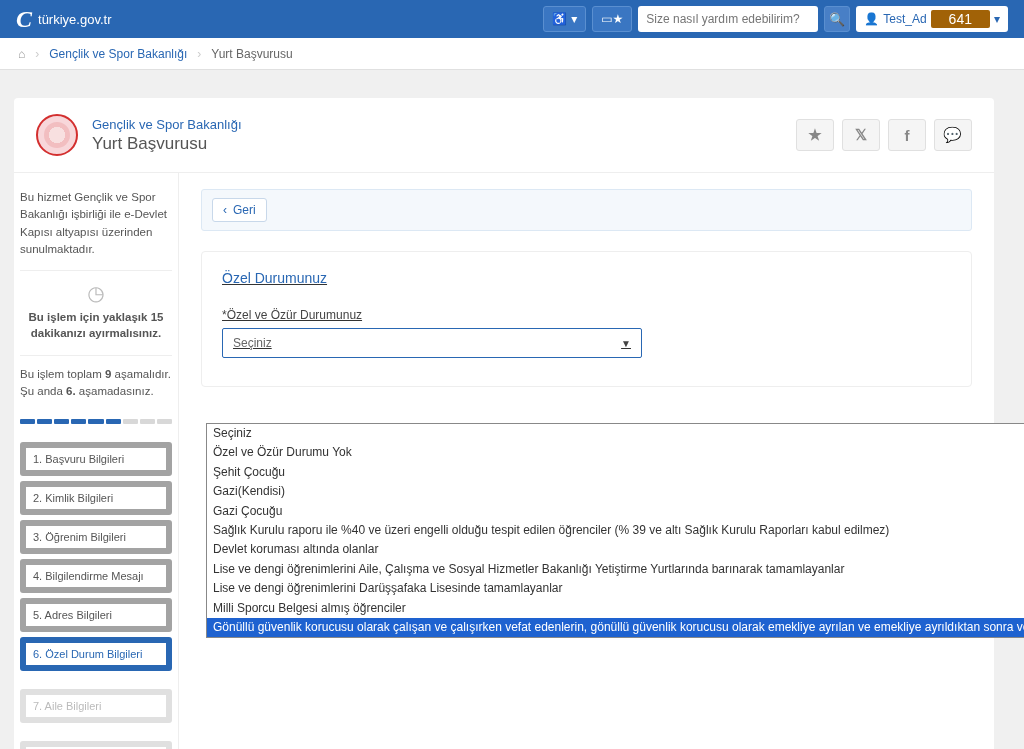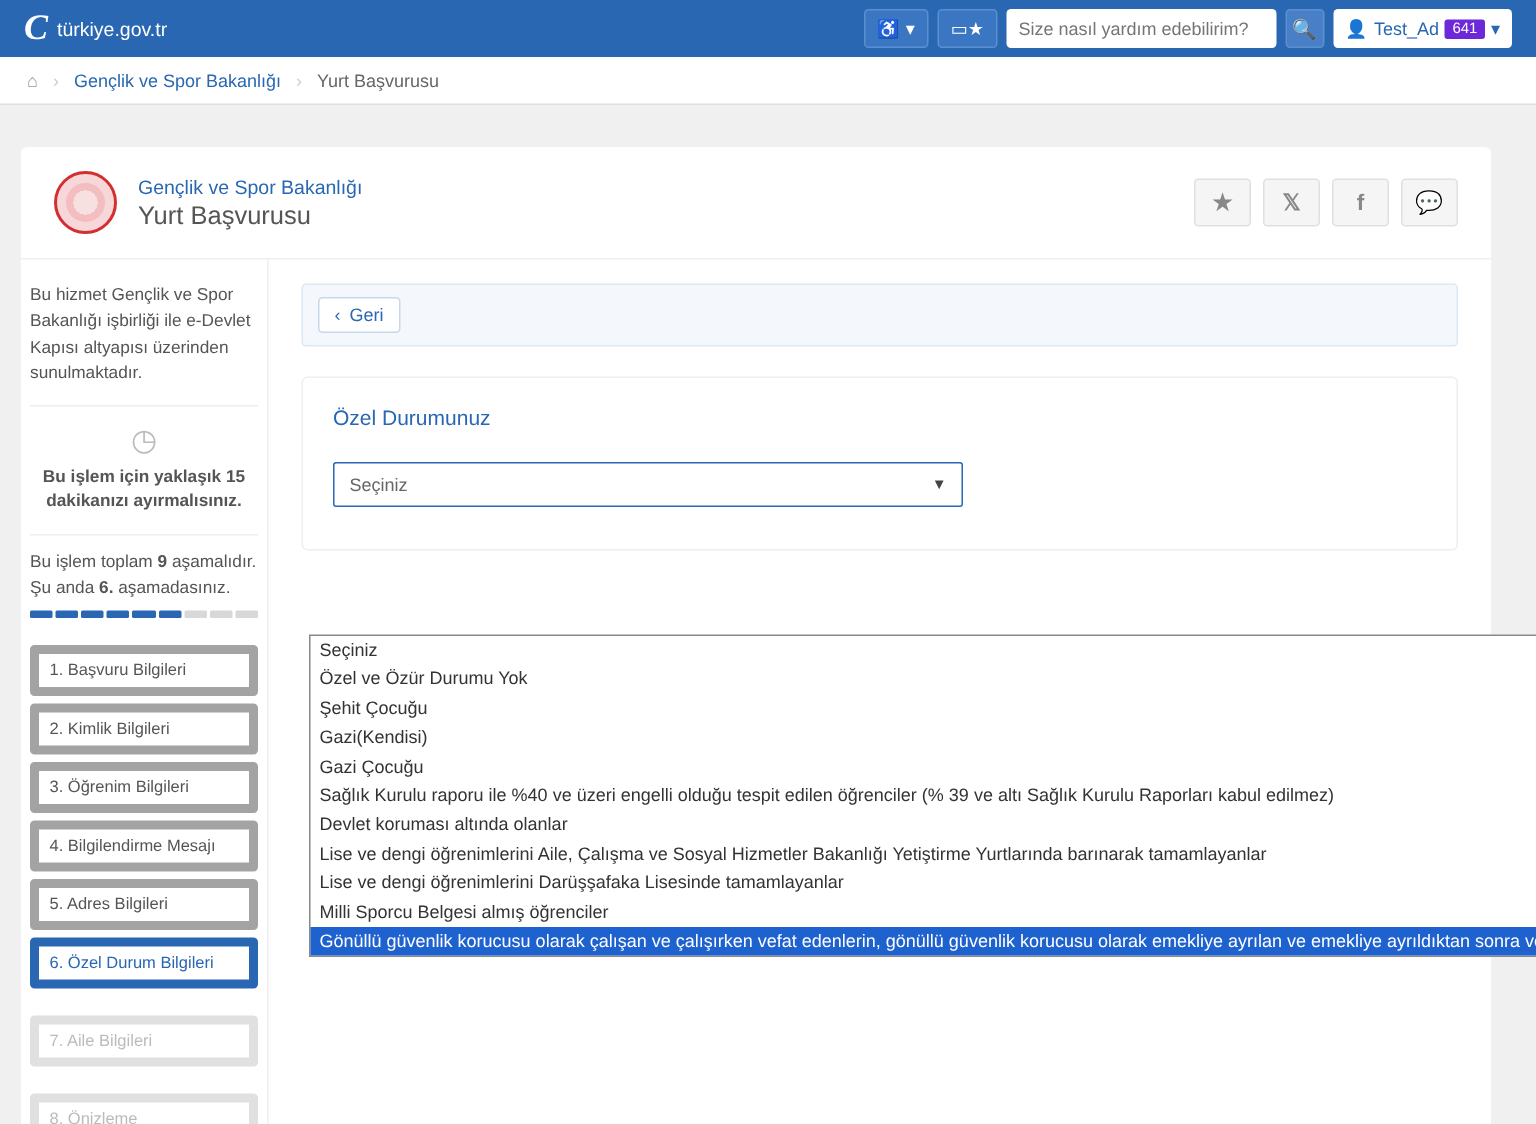--- a/index.html
+++ b/index.html
@@ -76,24 +76,24 @@
       height: 26px;
       padding: 0 8px;
       display: flex;
       align-items: center;
       gap: 4px;
       font-size: 12px;
       color: #2967b3;
       cursor: pointer;
     }
     .badge-green {
-      background: #6d28d9;
-      color: #fff;
-      font-size: 10px;
-      padding: 1px 5px;
+      background: #a16207;
+      color: #fff;
+      font-size: 14px;
+      padding: 1px 18px;
       border-radius: 2px;
     }
     .breadcrumb-bar {
       background: #fff;
       border-bottom: 1px solid #e0e0e0;
       height: 32px;
       display: flex;
       align-items: center;
       padding: 0 18px;
       gap: 10px;
@@ -157,21 +157,21 @@
     }
     .sidebar {
       width: 164px;
       padding: 16px 6px;
       font-size: 11.5px;
       color: #555;
     }
     .side-text { line-height: 1.5; margin-bottom: 12px; }
     .side-clock { text-align: center; color: #bbb; font-size: 20px; margin: 8px 0 4px; }
     .side-time-text { text-align: center; line-height: 1.4; margin-bottom: 14px; font-weight: bold; }
-    .side-steps-text { line-height: 1.45; margin-bottom: 6px; }
+    .side-steps-text { line-height: 1.45; margin-bottom: 19px; }
     .progress-track {
       display: flex;
       gap: 2px;
       margin-bottom: 18px;
     }
     .pseg {
       flex: 1;
       height: 5px;
       background: #d8d8d8;
       border-radius: 1px;
@@ -209,20 +209,21 @@
       border-radius: 3px;
       padding: 4px 10px;
       font-size: 12px;
       color: #2967b3;
       cursor: pointer;
     }
     .form-card {
       border: 1px solid #eee;
       border-radius: 4px;
       padding: 18px 20px 28px;
+      text-decoration: underline;
     }
     .form-title { color: #2967b3; font-size: 14px; margin-bottom: 22px; }
     .form-label { font-size: 12px; color: #444; margin-bottom: 6px; }
     .selectbox {
       width: 420px;
       height: 30px;
       border: 1px solid #2967b3;
       border-radius: 2px;
       background: #fff;
       display: flex;
@@ -361,20 +362,21 @@
 
     <div class="main-col">
       <div class="back-bar">
         <div class="back-btn">
           <span>‹</span>
           <span>Geri</span>
         </div>
       </div>
       <div class="form-card">
         <div class="form-title">Özel Durumunuz</div>
+        <div class="form-label">*Özel ve Özür Durumunuz</div>
         <div class="selectbox">
           <span>Seçiniz</span>
           <span class="select-caret">▼</span>
         </div>
       </div>
     </div>
   </div>
 </div>
 
 <div class="dropdown-panel" id="dropdown-panel">

